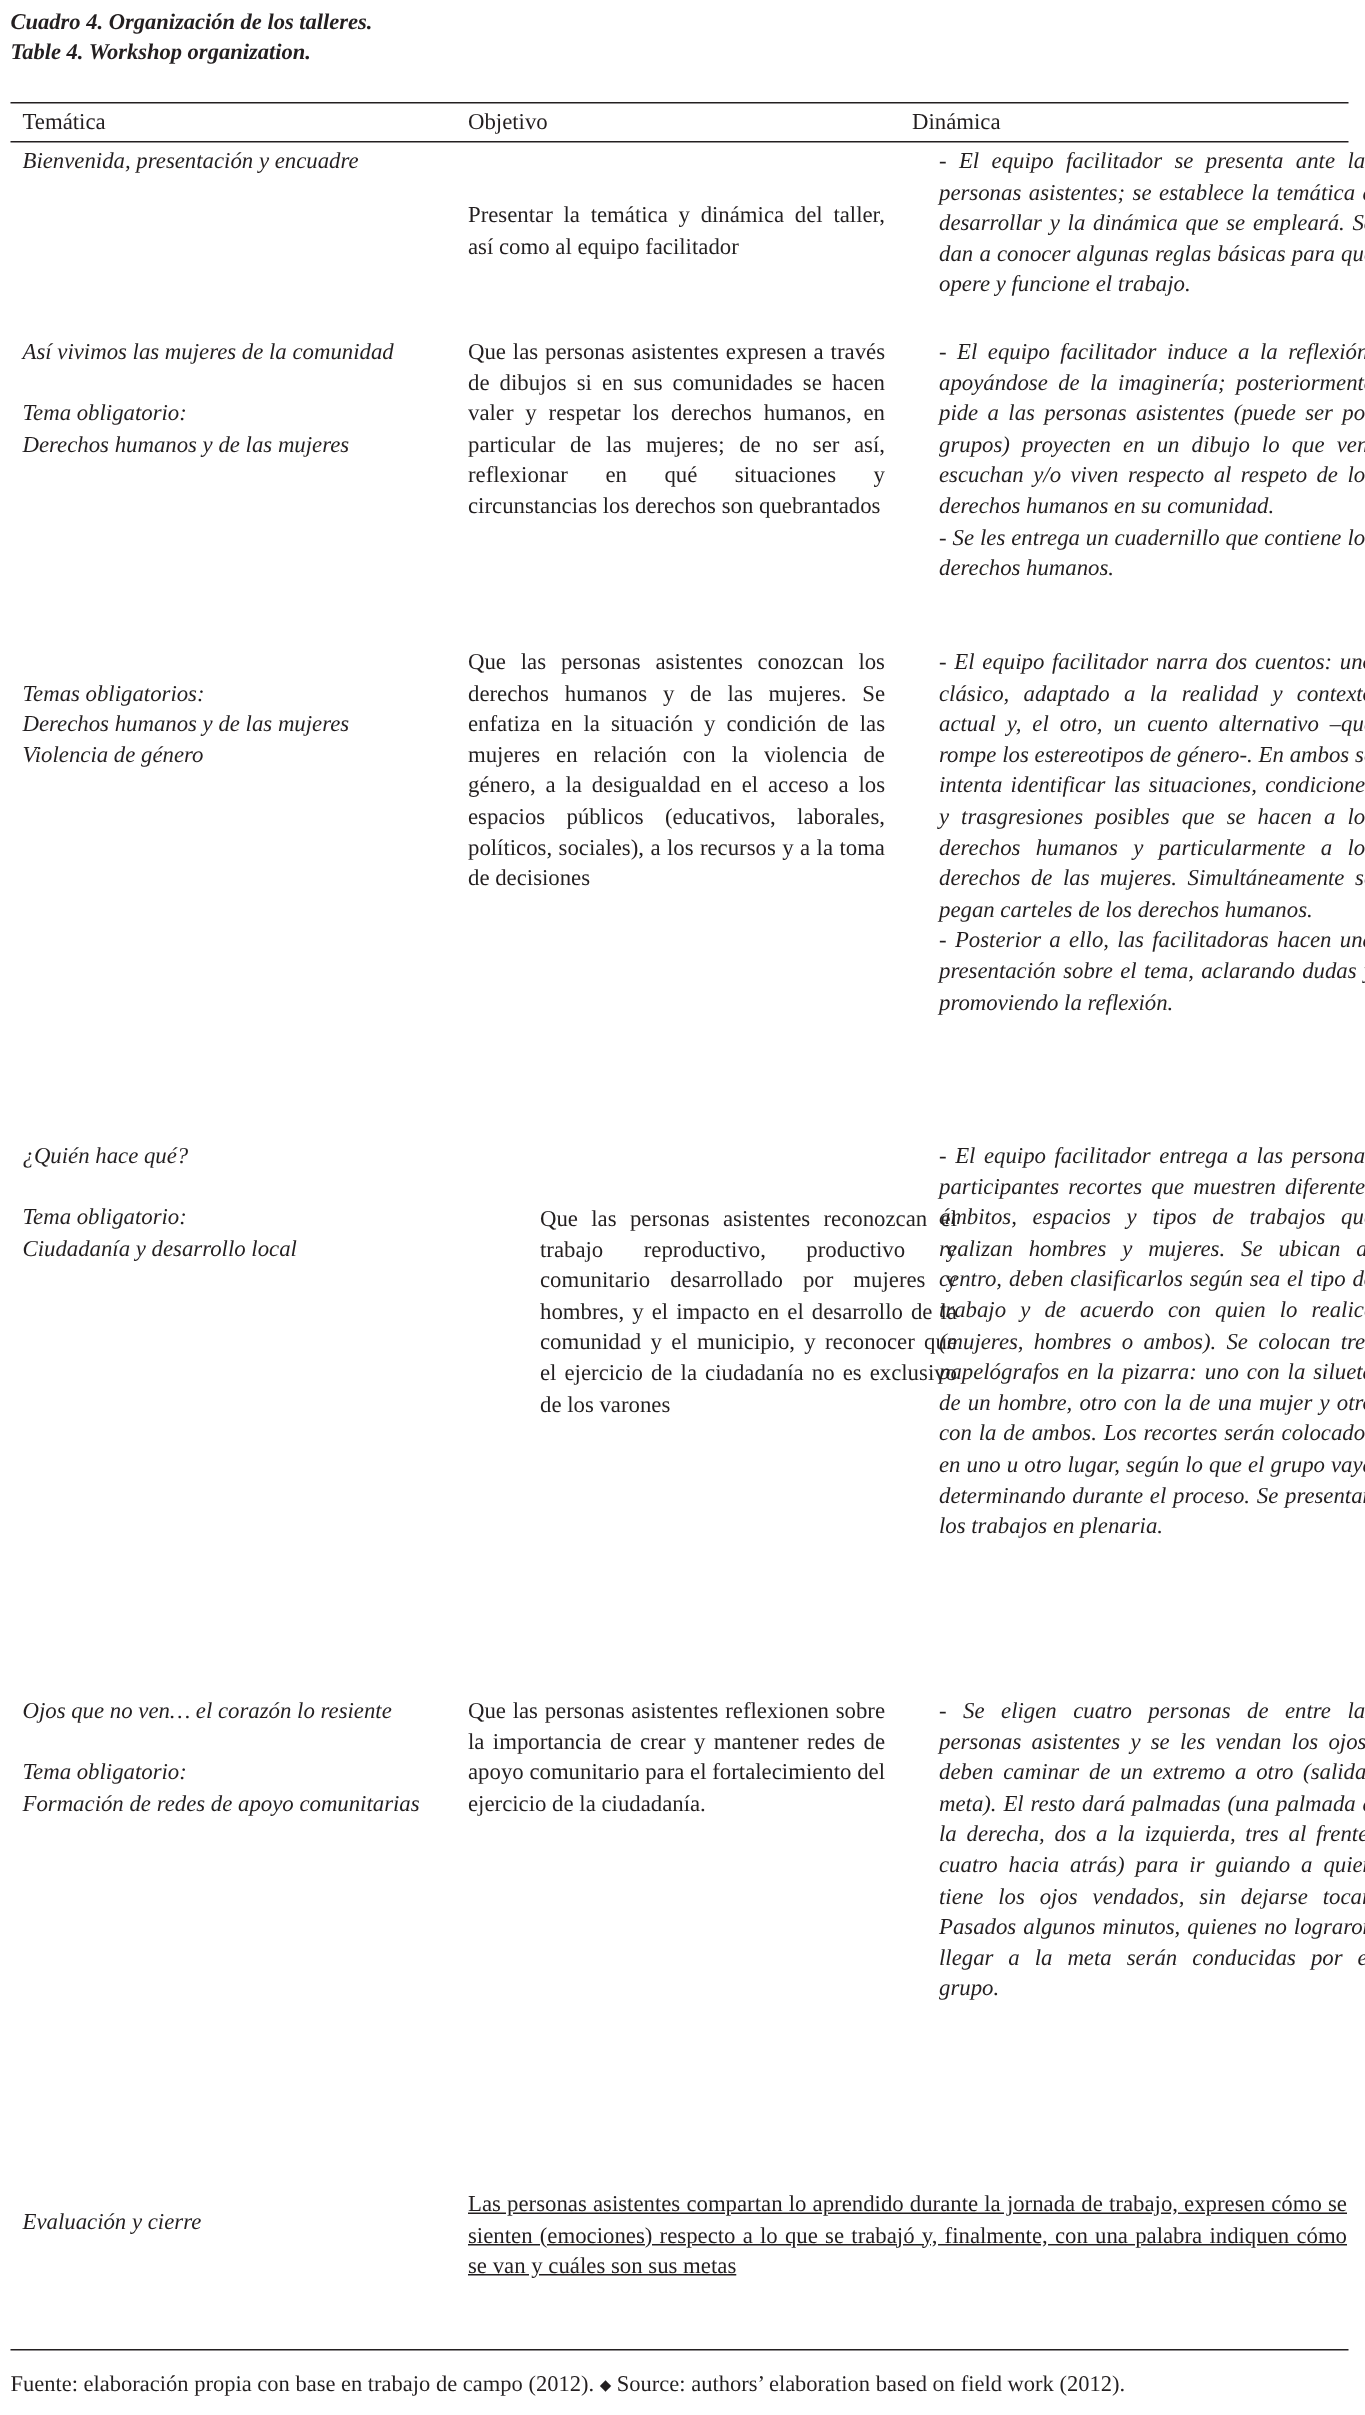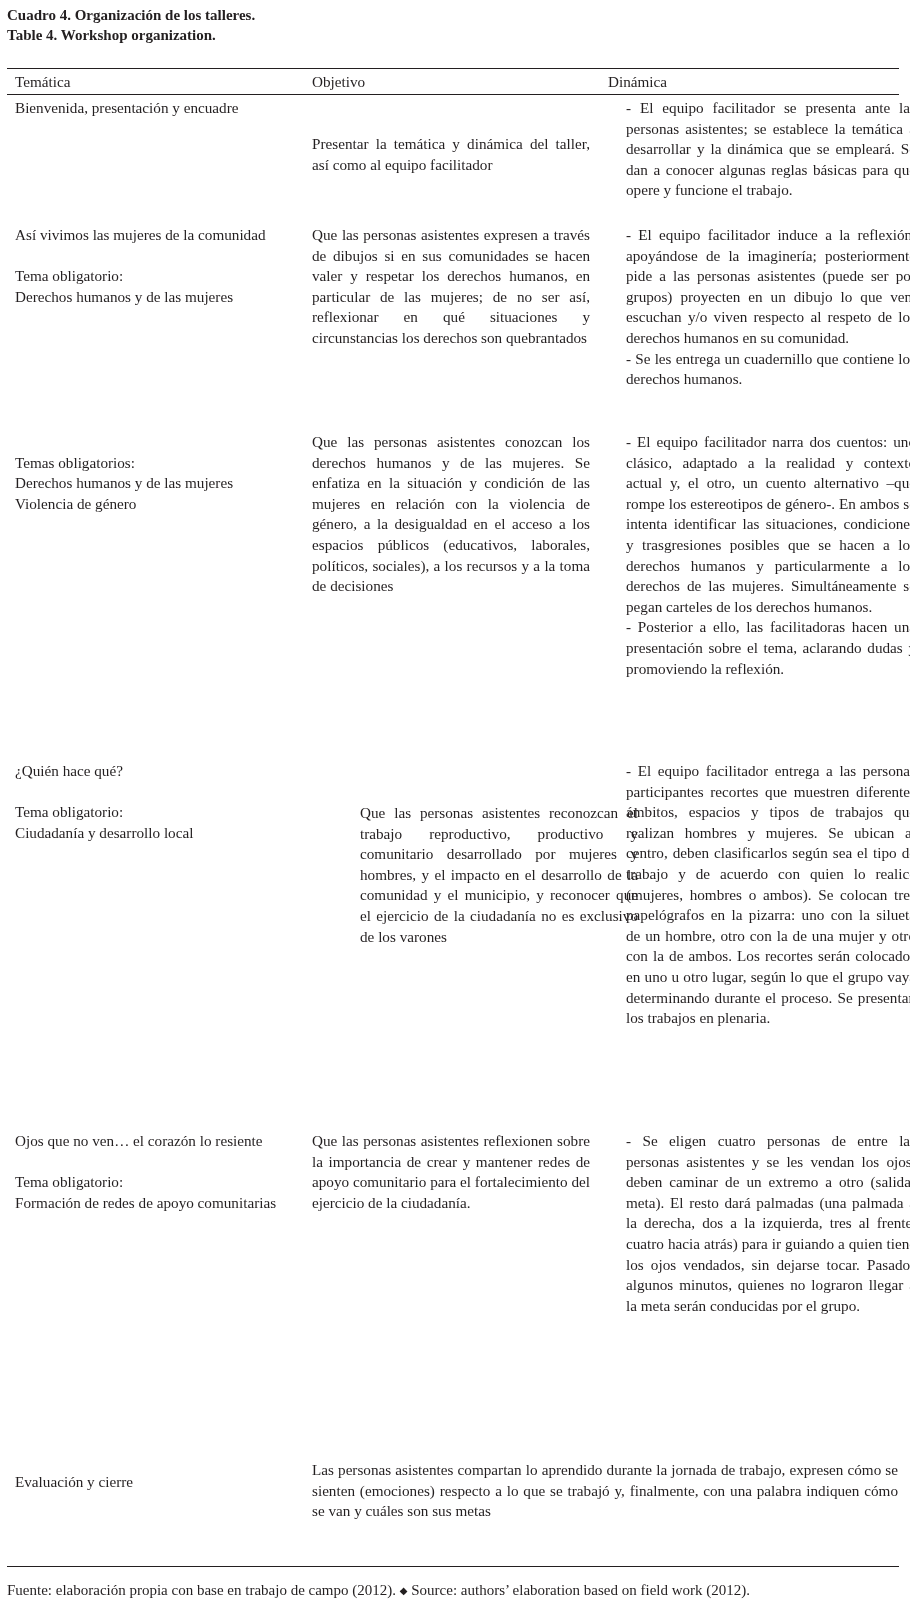--- a/index.html
+++ b/index.html
@@ -14,22 +14,22 @@
     font-weight: bold; font-size: 15px; line-height: 20px;
   }
   .rule { position: absolute; left: 7px; width: 892px; height: 0; border-top: 1.3px solid #231f20; }
   .rule.thin { border-top-width: 1px; }
   .cell {
     position: absolute; line-height: 20.6px;
   }
   .c1 { left: 15px; width: 280px; }
   .c2 { left: 312px; width: 278px; text-align: justify; }
   .c3 { left: 608px; width: 290px; text-align: justify; margin-left: 18px; }
-  .c23 { left: 312px; width: 586px; text-align: justify; }
-  .line { display: block; }
+  .c23 { left: 312px; width: 586px; text-align: justify; text-decoration: underline; }
+  .line { display: block; font-style: italic; }
   .gap { display: block; height: 20.6px; }
   .hdr { position: absolute; top: 72px; line-height: 20px; }
   .footer {
     position: absolute; left: 7px; top: 1580px; font-size: 15px; line-height: 20px;
   }
   .diamond { font-size: 10px; vertical-align: 1px; }
 </style>
 </head>
 <body>
 

